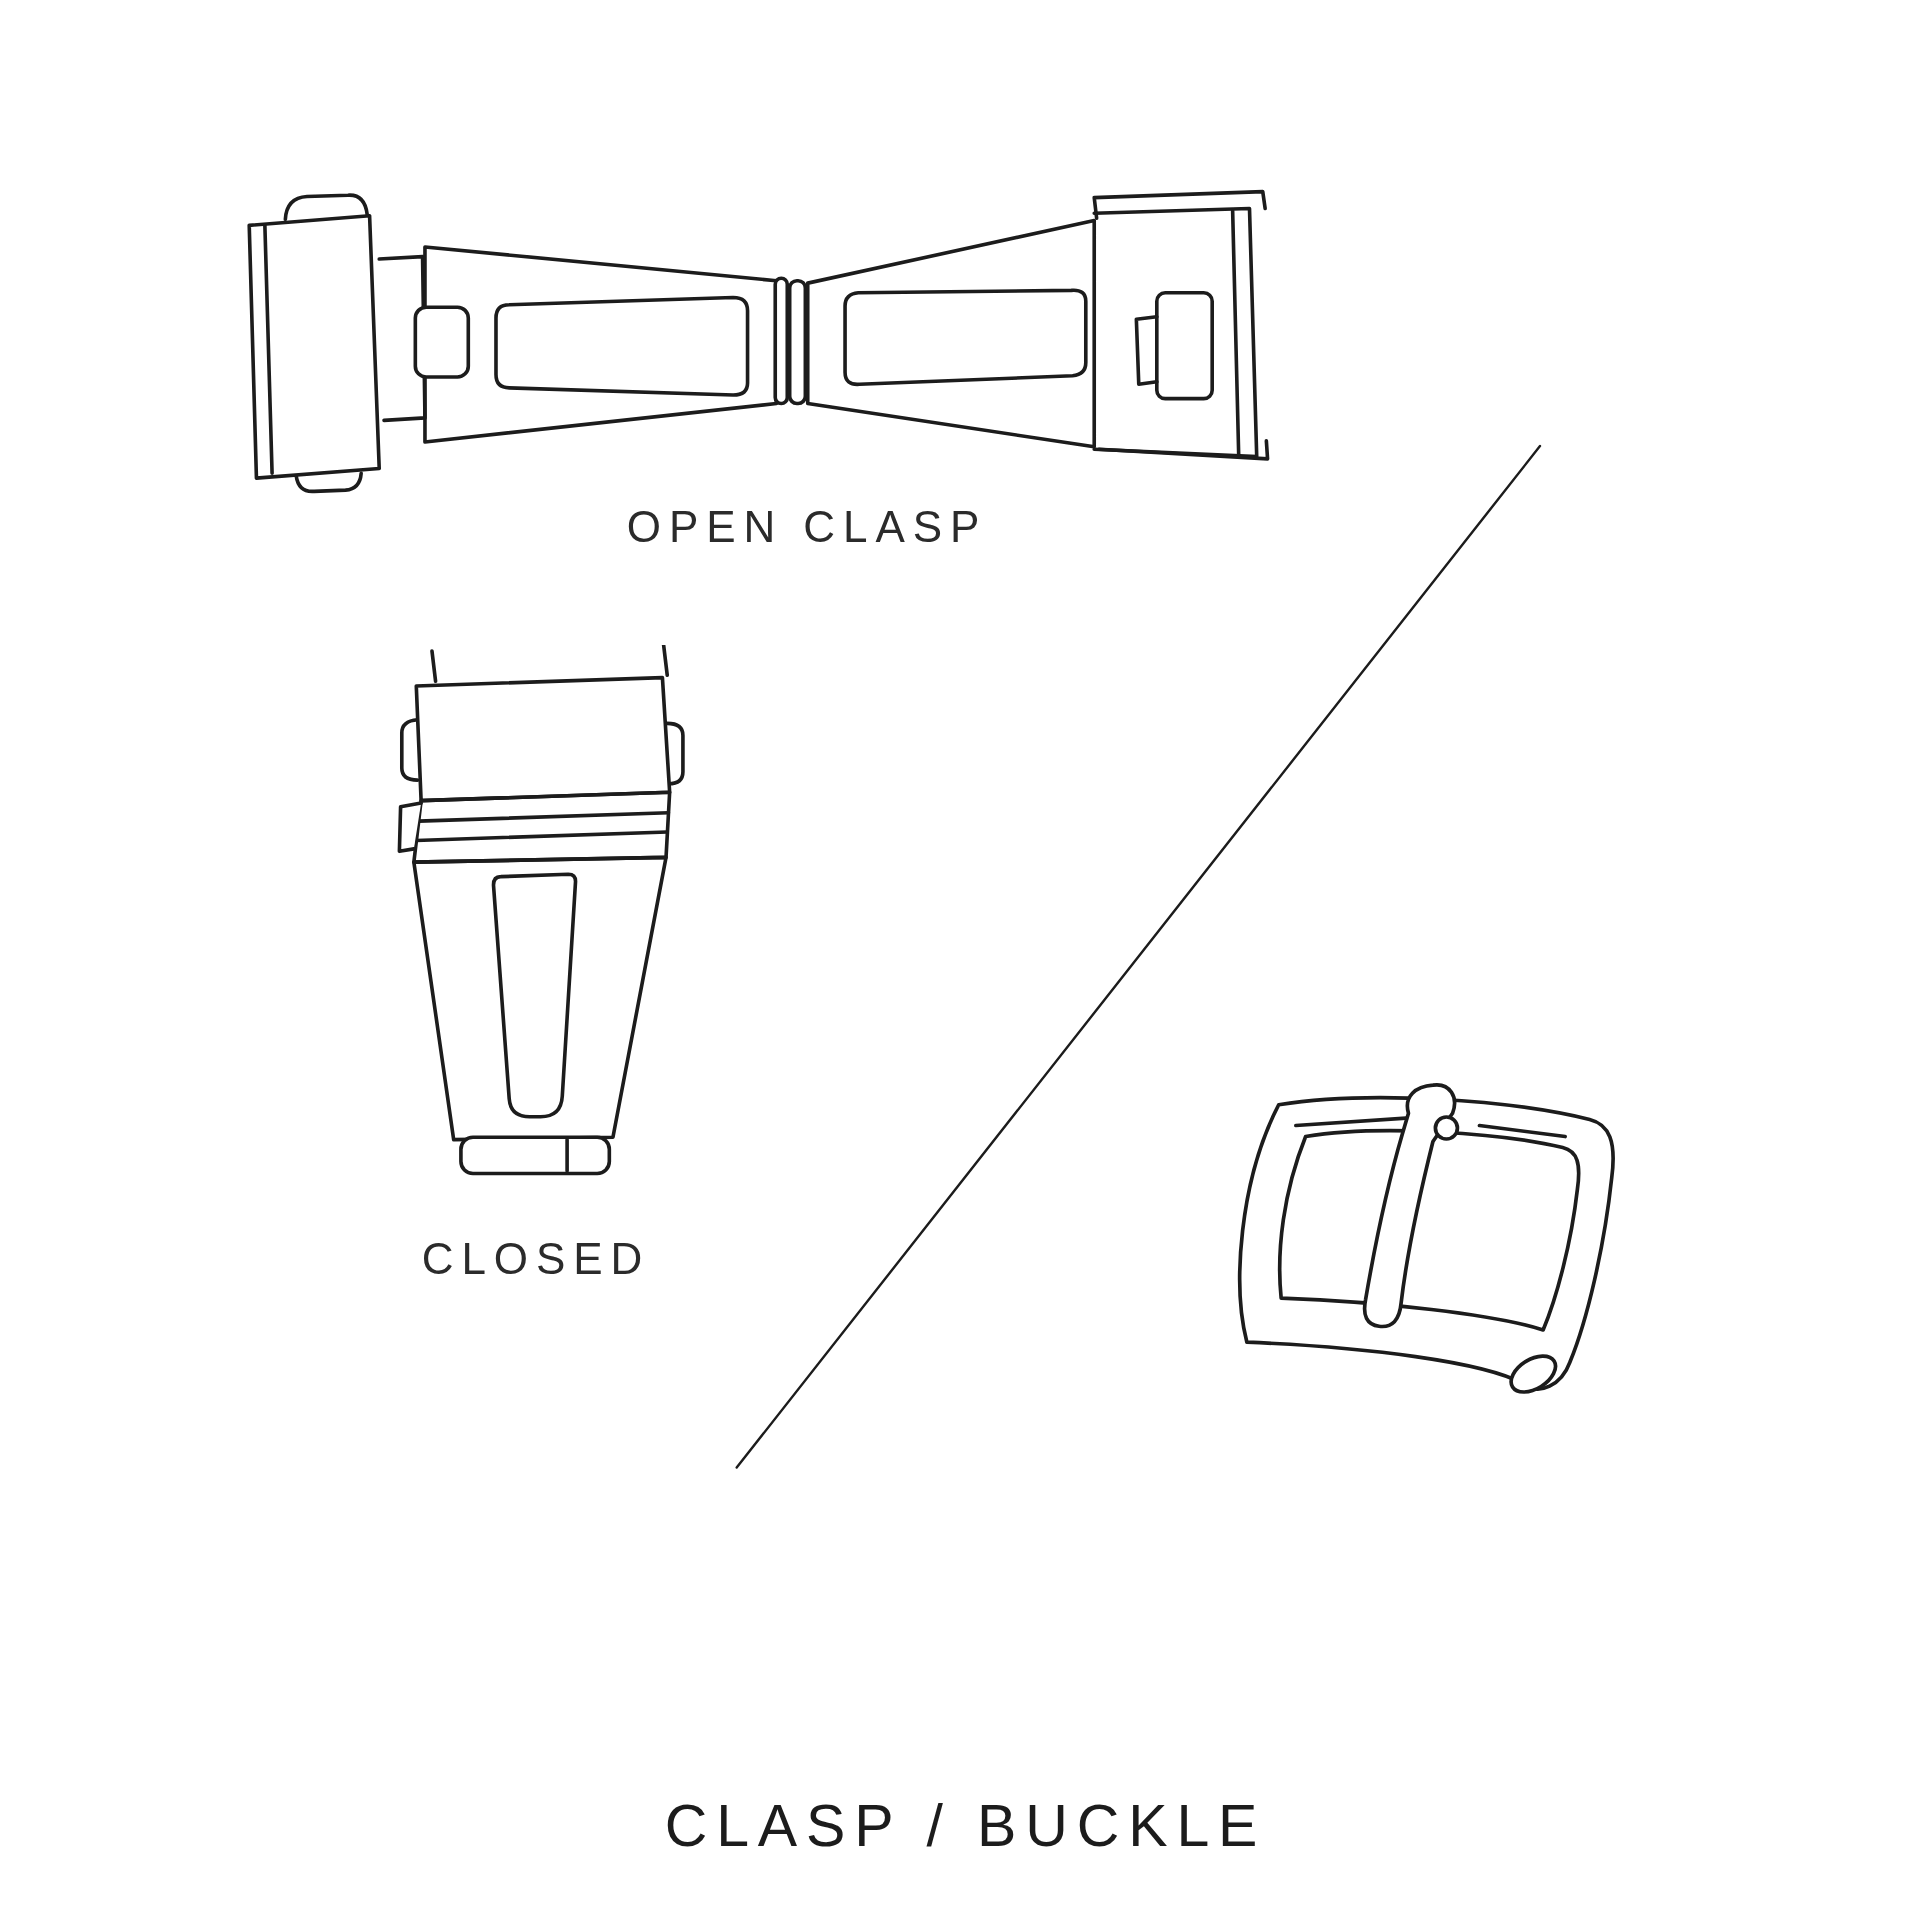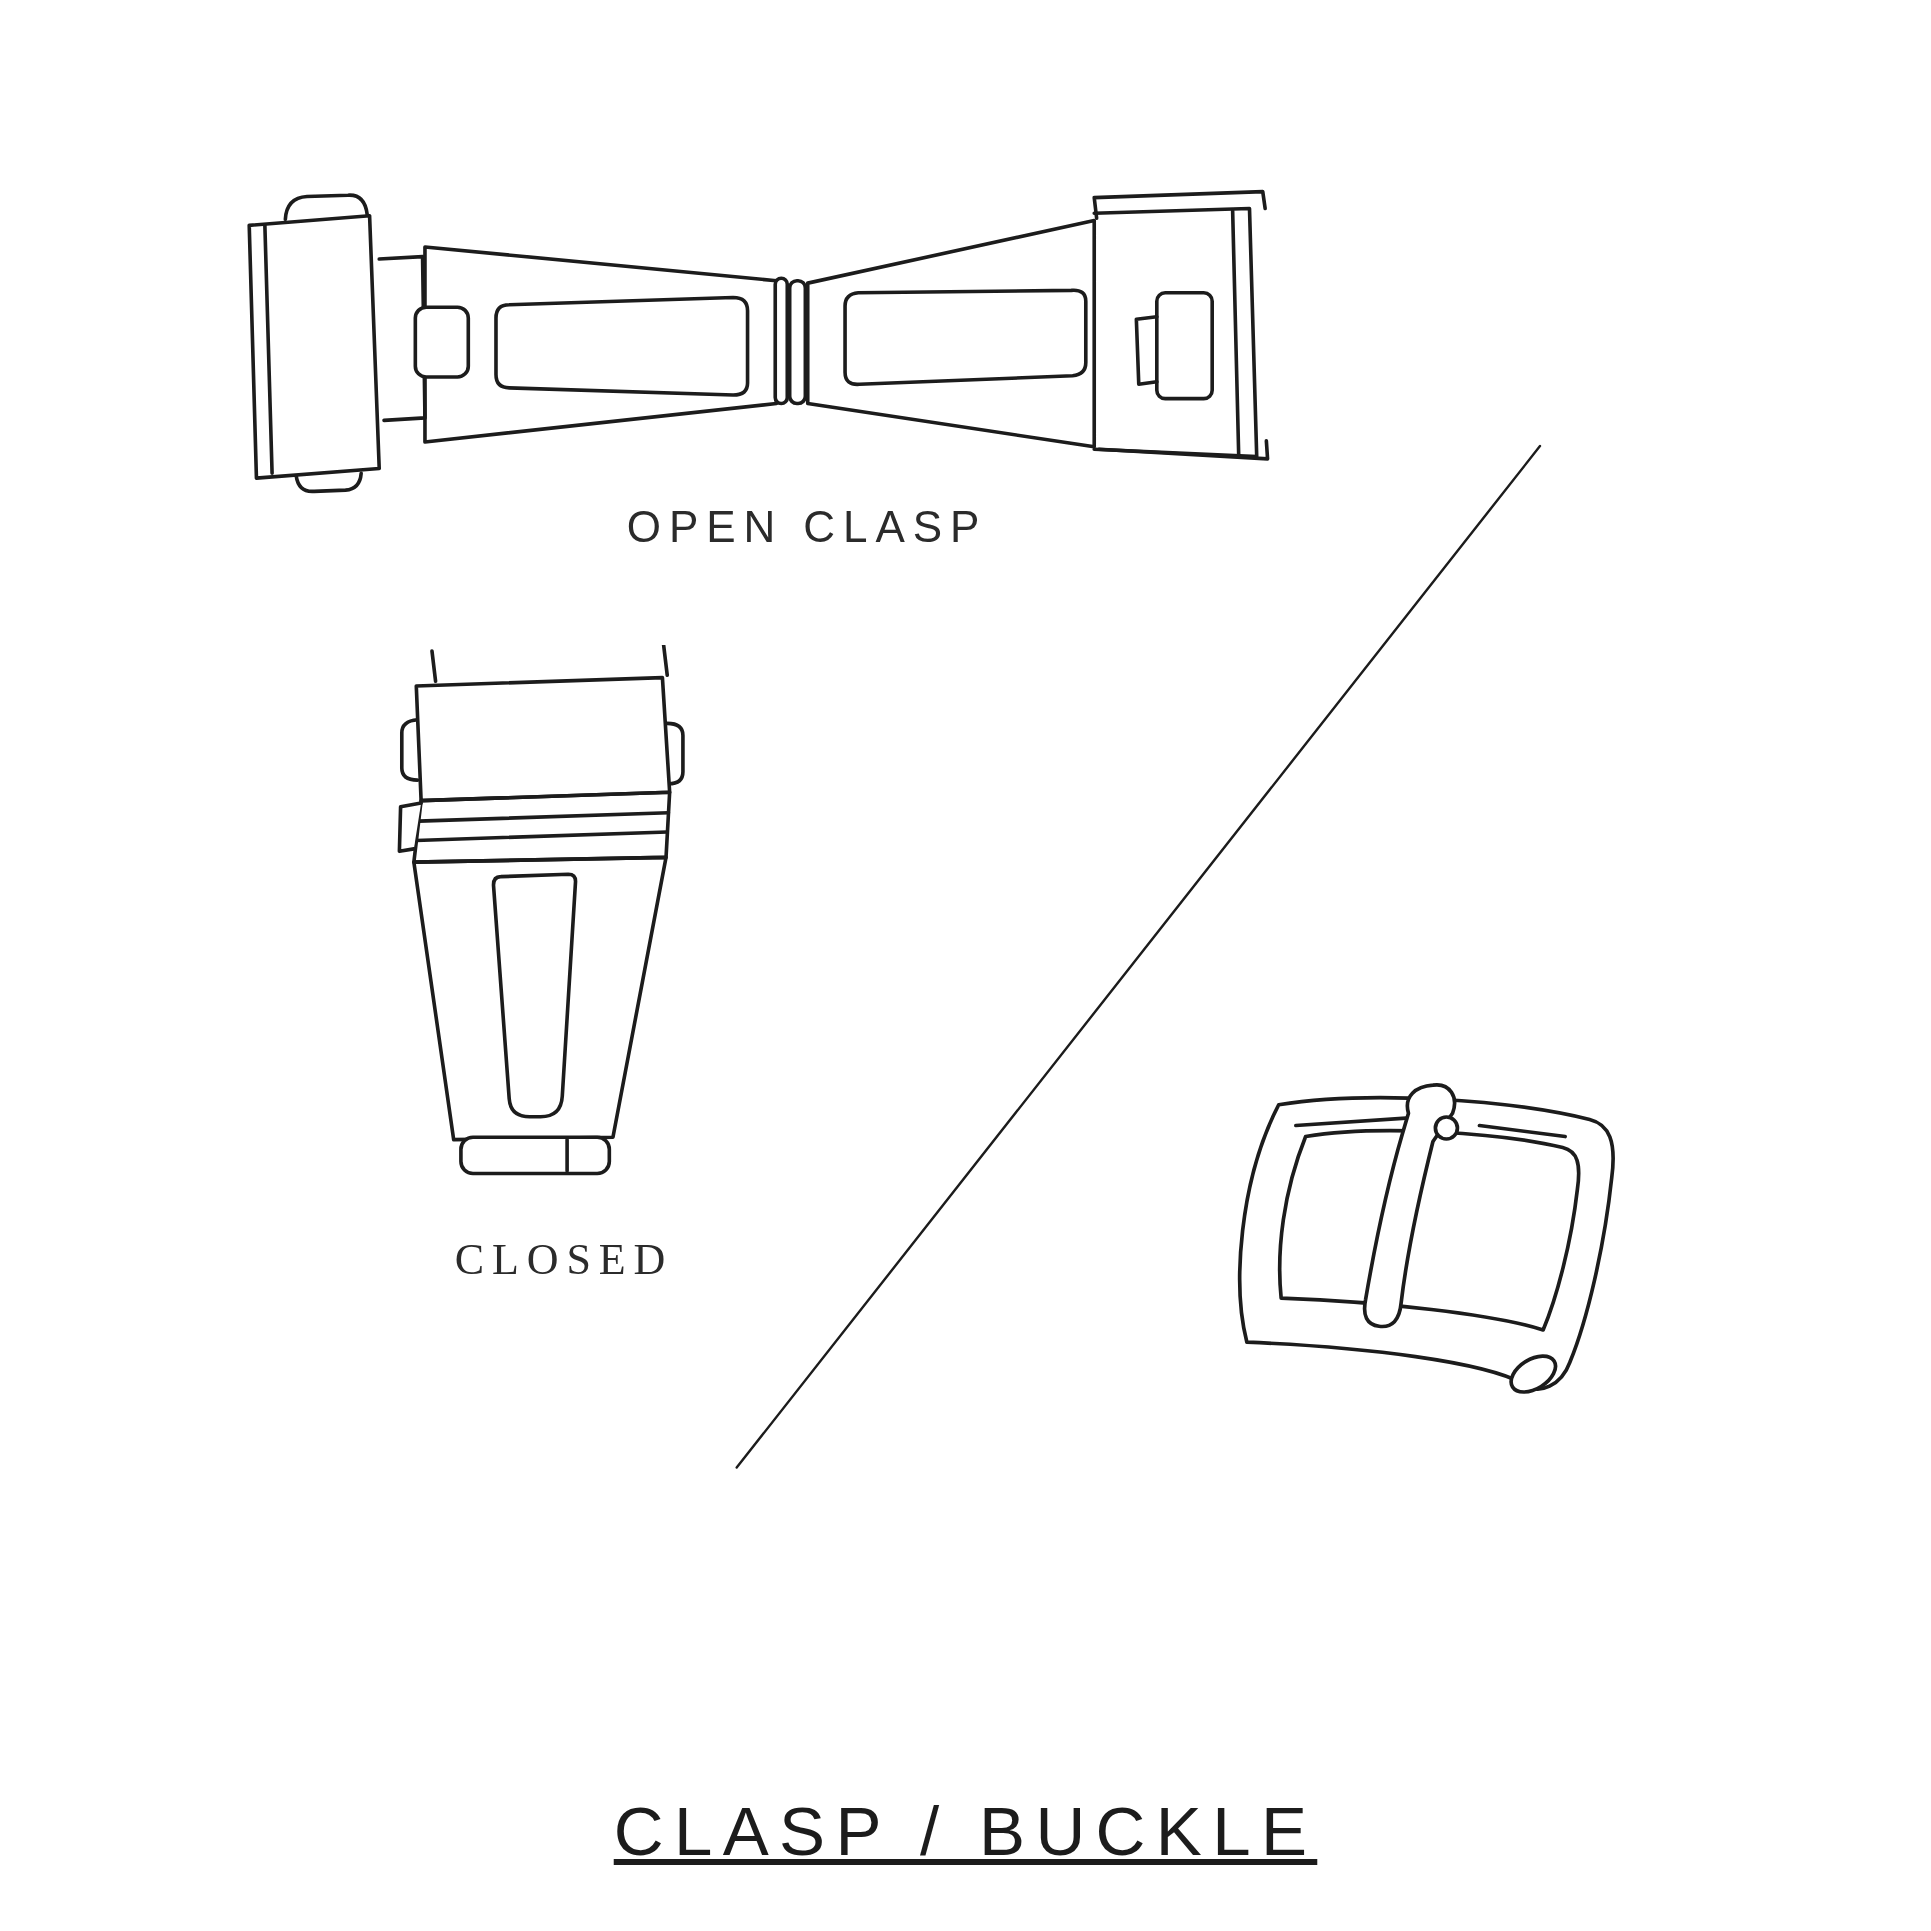--- a/index.html
+++ b/index.html
@@ -44,40 +44,39 @@
   .caption {
     position: absolute;
     transform: translateX(-50%);
     font-size: 44px;
     letter-spacing: 0.18em;
     color: var(--caption, #2b2b2b);
     white-space: nowrap;
     font-weight: 400;
   }
   .caption-open   { left: 807px; top: 502px; }
-  .caption-closed { left: 564px; top: 1234px; font-family: Liberation Serif, serif; }
+  .caption-closed { left: 536px; top: 1234px; }
   .divider {
     position: absolute;
     left: 0; top: 0;
     width: 1931px;
     height: 1931px;
     pointer-events: none;
   }
   .title {
     position: absolute;
     left: 50%;
     top: 1792px;
     transform: translateX(-50%);
-    font-size: 69px;
+    font-size: 59px;
     font-weight: 400;
     letter-spacing: 0.15em;
     color: var(--ink, #1c1c1c);
     white-space: nowrap;
     margin: 0;
-    text-decoration: underline;
   }
 </style>
 </head>
 <body>
 
 <div class="canvas">
 
   <figure class="fig fig-open">
     <svg viewBox="0 0 880 270" aria-hidden="true">
       <g class="stroke">

